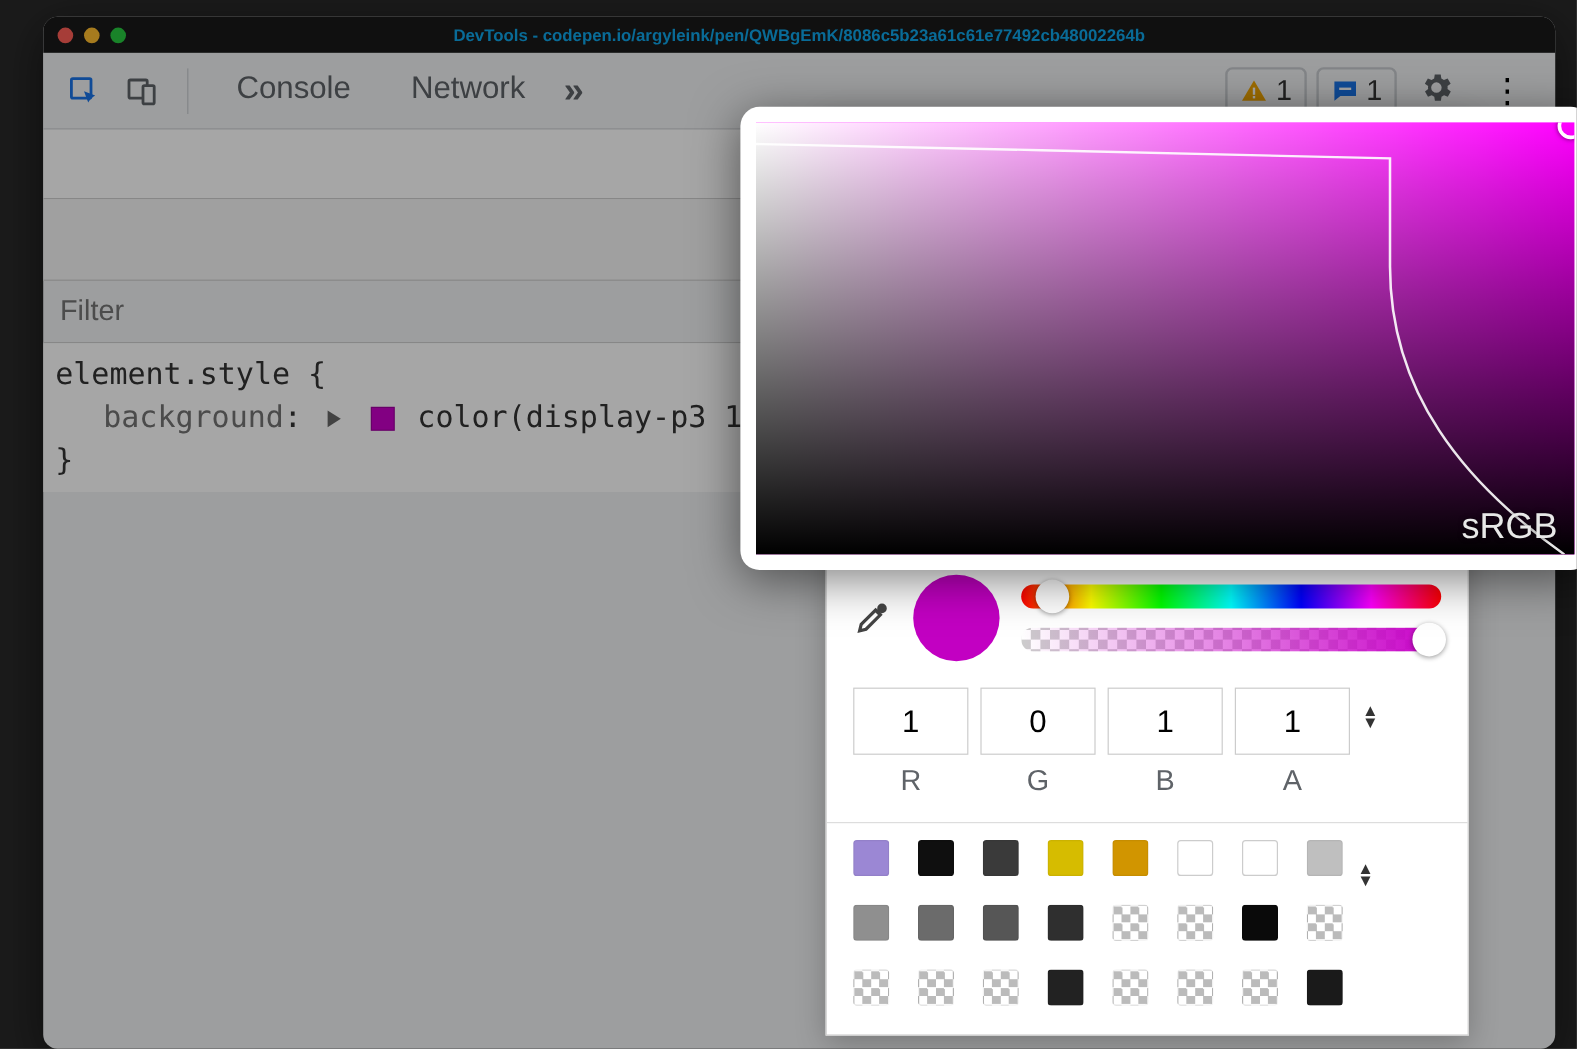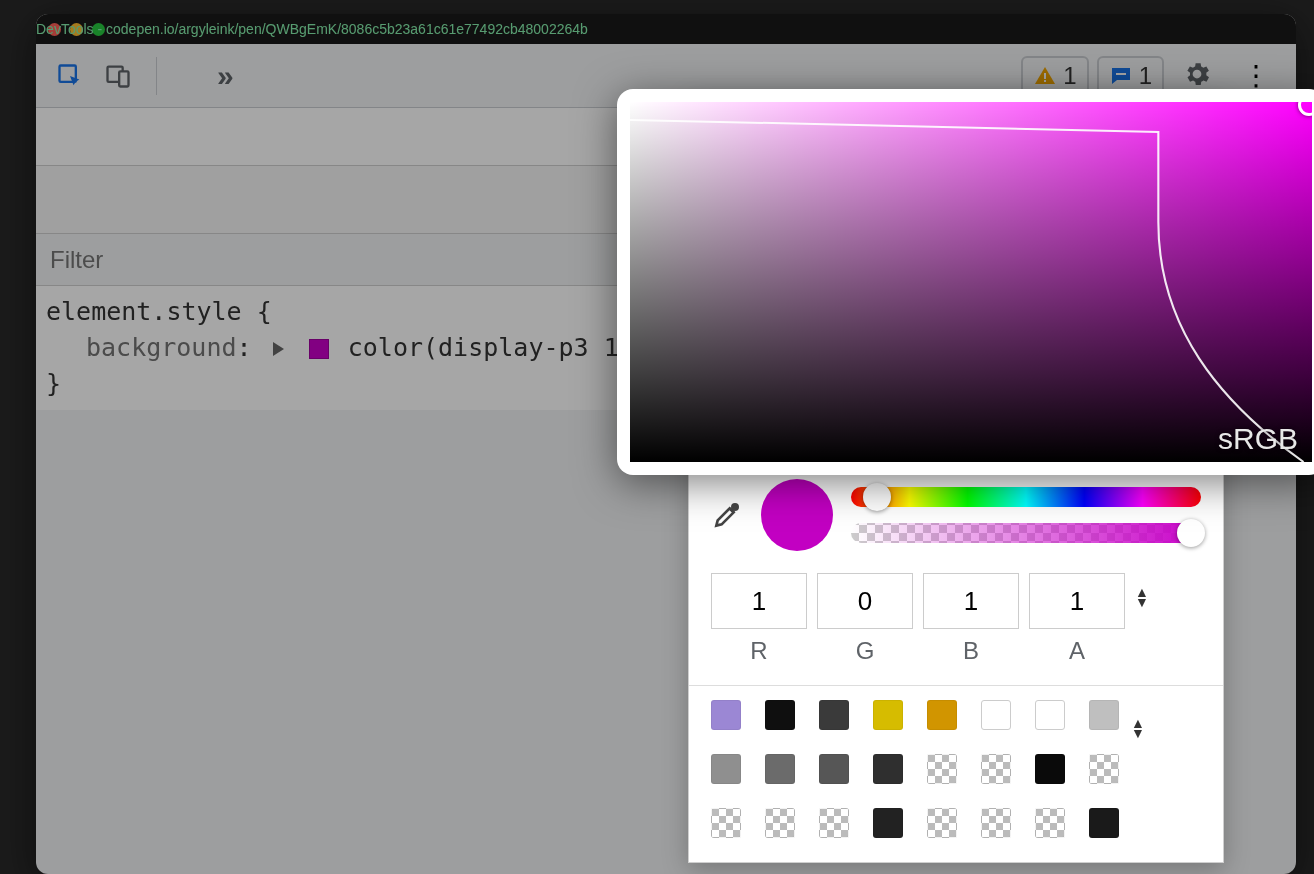--- a/index.html
+++ b/index.html
@@ -30,23 +30,23 @@
       padding: 0 12px;
       position: relative;
     }
     .traffic-lights { display: flex; gap: 9px; }
     .dot { width: 13px; height: 13px; border-radius: 50%; }
     .dot.red { background: #ff5f56; }
     .dot.yellow { background: #ffbd2e; }
     .dot.green { background: #27c93f; }
     .titlebar-title {
       position: absolute; left: 0; right: 0;
-      text-align: left;
-      color: #86efac; font-size: 14px;
-      font-weight: 400;
+      text-align: center;
+      color: #0ea5e9; font-size: 14px;
+      font-weight: 700;
       pointer-events: none;
     }
 
     
     .toolbar {
       height: 64px;
       background: #f1f3f4;
       display: flex; align-items: center;
       border-bottom: 1px solid #cacdd1;
       padding: 0 14px;
@@ -267,20 +267,22 @@
     </div>
     <div class="tool-icon">
       <svg viewBox="0 0 24 24" fill="none" stroke="#5f6368" stroke-width="2">
         <rect x="3" y="4" width="13" height="13" rx="1"></rect>
         <rect x="13" y="8" width="8" height="13" rx="1" fill="#f1f3f4"></rect>
       </svg>
     </div>
     <div class="divider"></div>
 
     <div class="tabs">
+      <div class="tab">Console</div>
+      <div class="tab">Network</div>
     </div>
 
     <div class="more-tabs">»</div>
 
     <div class="toolbar-spacer"></div>
 
     <div class="badge">
       <svg viewBox="0 0 24 24">
         <path d="M12 3 L22 20 H2 Z" fill="#f2a600"></path>
         <rect x="11" y="9" width="2" height="6" fill="#fff"></rect>

